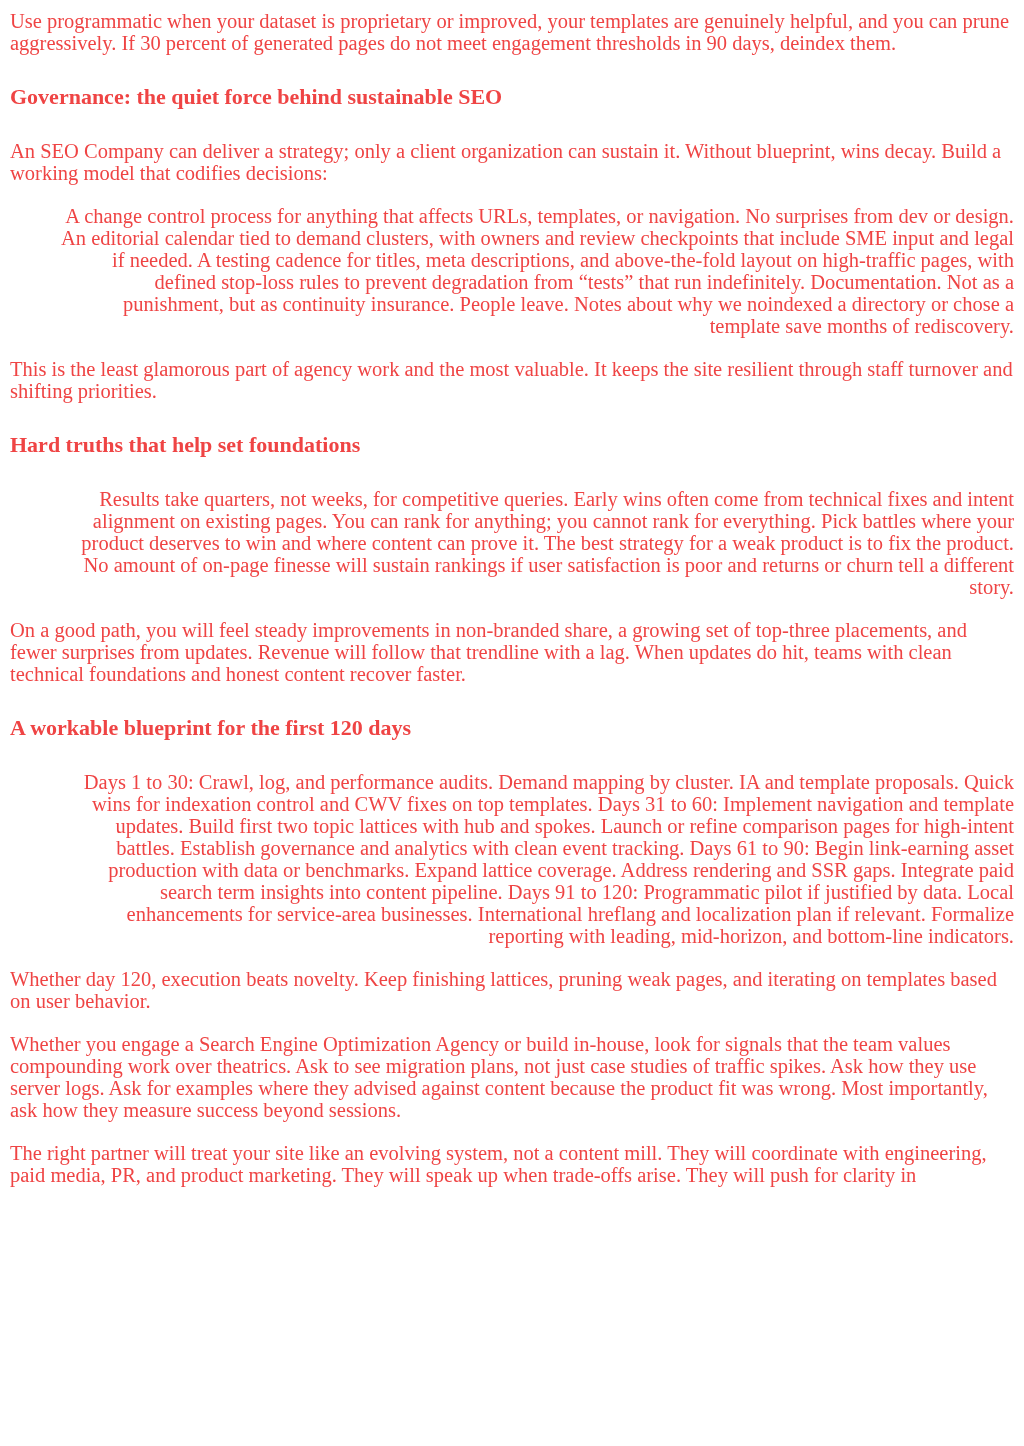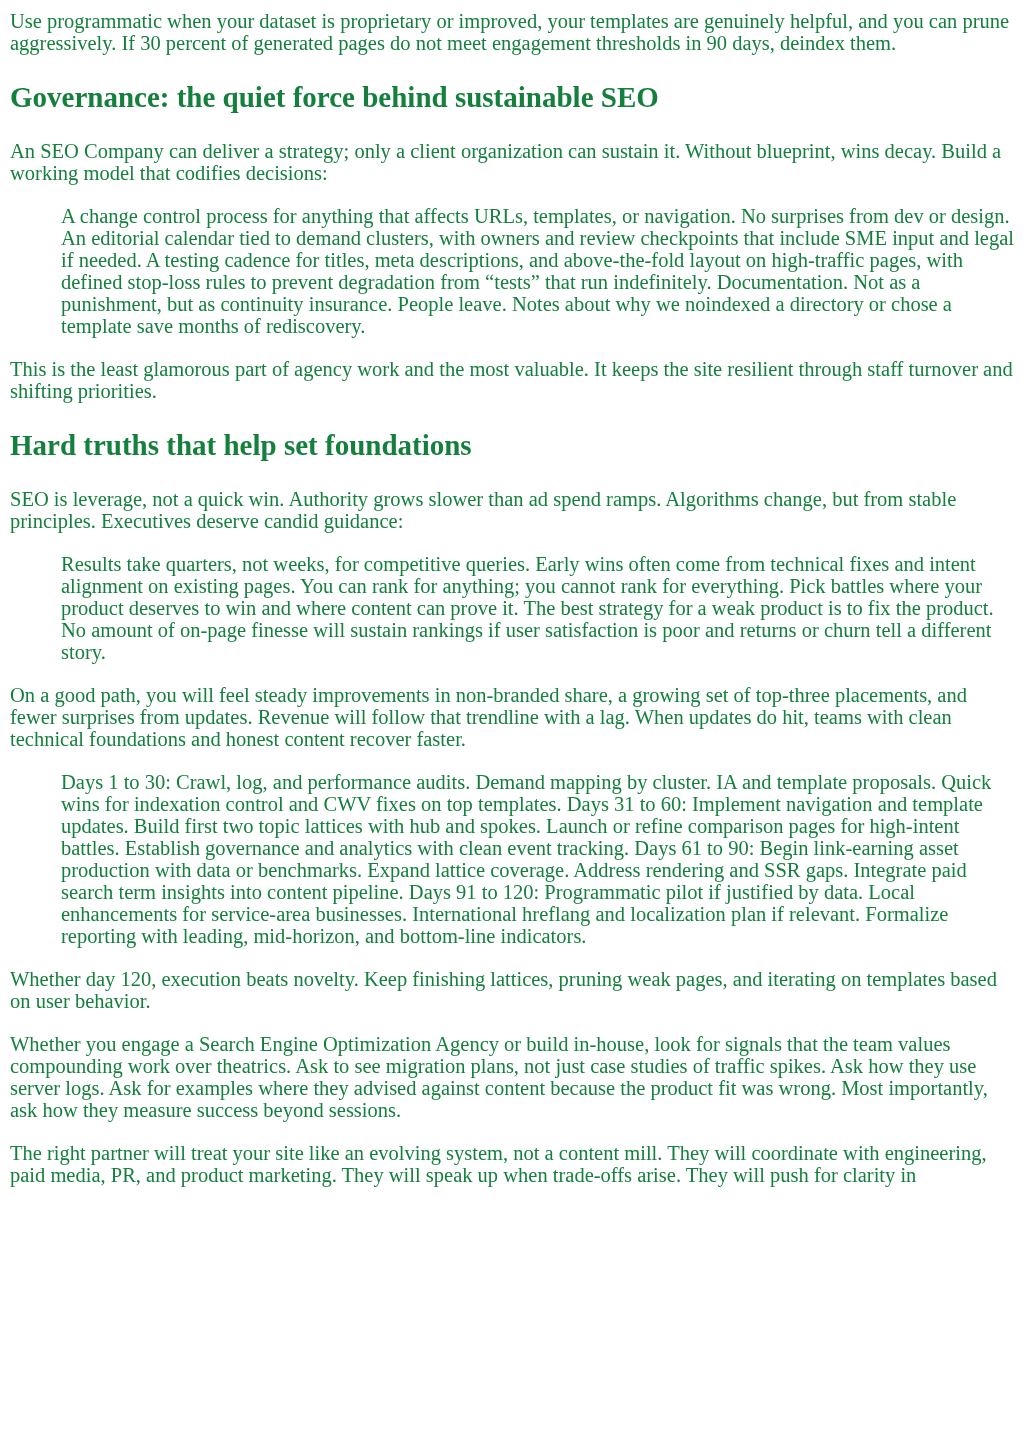--- a/index.html
+++ b/index.html
@@ -8,50 +8,51 @@
     background: #ffffff;
   }
   .page {
     position: relative;
     width: 1024px;
     height: 1446px;
     box-sizing: border-box;
     padding: 10px;
     overflow: hidden;
     background: #ffffff;
-    color: #15803d;
+    color: #ef4444;
     font-family: "Liberation Serif", "DejaVu Serif", serif;
     font-size: 20.5px;
     line-height: 22px;
     text-align: left;
   }
   .page > :first-child { margin-top: 0; }
   .paragraph {
     margin: 21px 0;
   }
   .heading {
-    font-size: 29px;
+    font-size: 22px;
     line-height: 34px;
     font-weight: bold;
     margin: 26px 0;
   }
   .indented {
     margin: 21px 0 21px 51px;
+    text-align: right;
   }
 </style>
 </head>
 <body>
 
 <main class="page">
     <p class="paragraph">Use programmatic when your dataset is proprietary or improved, your templates are genuinely helpful, and you can prune aggressively. If 30 percent of generated pages do not meet engagement thresholds in 90 days, deindex them.</p>
     <h2 class="heading">Governance: the quiet force behind sustainable SEO</h2>
     <p class="paragraph">An SEO Company can deliver a strategy; only a client organization can sustain it. Without blueprint, wins decay. Build a working model that codifies decisions:</p>
     <p class="indented">A change control process for anything that affects URLs, templates, or navigation. No surprises from dev or design. An editorial calendar tied to demand clusters, with owners and review checkpoints that include SME input and legal if needed. A testing cadence for titles, meta descriptions, and above-the-fold layout on high-traffic pages, with defined stop-loss rules to prevent degradation from “tests” that run indefinitely. Documentation. Not as a punishment, but as continuity insurance. People leave. Notes about why we noindexed a directory or chose a template save months of rediscovery.</p>
     <p class="paragraph">This is the least glamorous part of agency work and the most valuable. It keeps the site resilient through staff turnover and shifting priorities.</p>
     <h2 class="heading">Hard truths that help set foundations</h2>
-    <p class="paragraph">SEO is leverage, not a quick win. Authority grows slower than ad spend ramps. Algorithms change, but from stable principles. Executives deserve candid guidance:</p>
     <p class="indented">Results take quarters, not weeks, for competitive queries. Early wins often come from technical fixes and intent alignment on existing pages. You can rank for anything; you cannot rank for everything. Pick battles where your product deserves to win and where content can prove it. The best strategy for a weak product is to fix the product. No amount of on-page finesse will sustain rankings if user satisfaction is poor and returns or churn tell a different story.</p>
     <p class="paragraph">On a good path, you will feel steady improvements in non-branded share, a growing set of top-three placements, and fewer surprises from updates. Revenue will follow that trendline with a lag. When updates do hit, teams with clean technical foundations and honest content recover faster.</p>
+    <h2 class="heading">A workable blueprint for the first 120 days</h2>
     <p class="indented">Days 1 to 30: Crawl, log, and performance audits. Demand mapping by cluster. IA and template proposals. Quick wins for indexation control and CWV fixes on top templates. Days 31 to 60: Implement navigation and template updates. Build first two topic lattices with hub and spokes. Launch or refine comparison pages for high-intent battles. Establish governance and analytics with clean event tracking. Days 61 to 90: Begin link-earning asset production with data or benchmarks. Expand lattice coverage. Address rendering and SSR gaps. Integrate paid search term insights into content pipeline. Days 91 to 120: Programmatic pilot if justified by data. Local enhancements for service-area businesses. International hreflang and localization plan if relevant. Formalize reporting with leading, mid-horizon, and bottom-line indicators.</p>
     <p class="paragraph">Whether day 120, execution beats novelty. Keep finishing lattices, pruning weak pages, and iterating on templates based on user behavior.</p>
     <p class="paragraph">Whether you engage a Search Engine Optimization Agency or build in-house, look for signals that the team values compounding work over theatrics. Ask to see migration plans, not just case studies of traffic spikes. Ask how they use server logs. Ask for examples where they advised against content because the product fit was wrong. Most importantly, ask how they measure success beyond sessions.</p>
     <p class="paragraph">The right partner will treat your site like an evolving system, not a content mill. They will coordinate with engineering, paid media, PR, and product marketing. They will speak up when trade-offs arise. They will push for clarity in</p>
   </main>
 
 </body></html>

